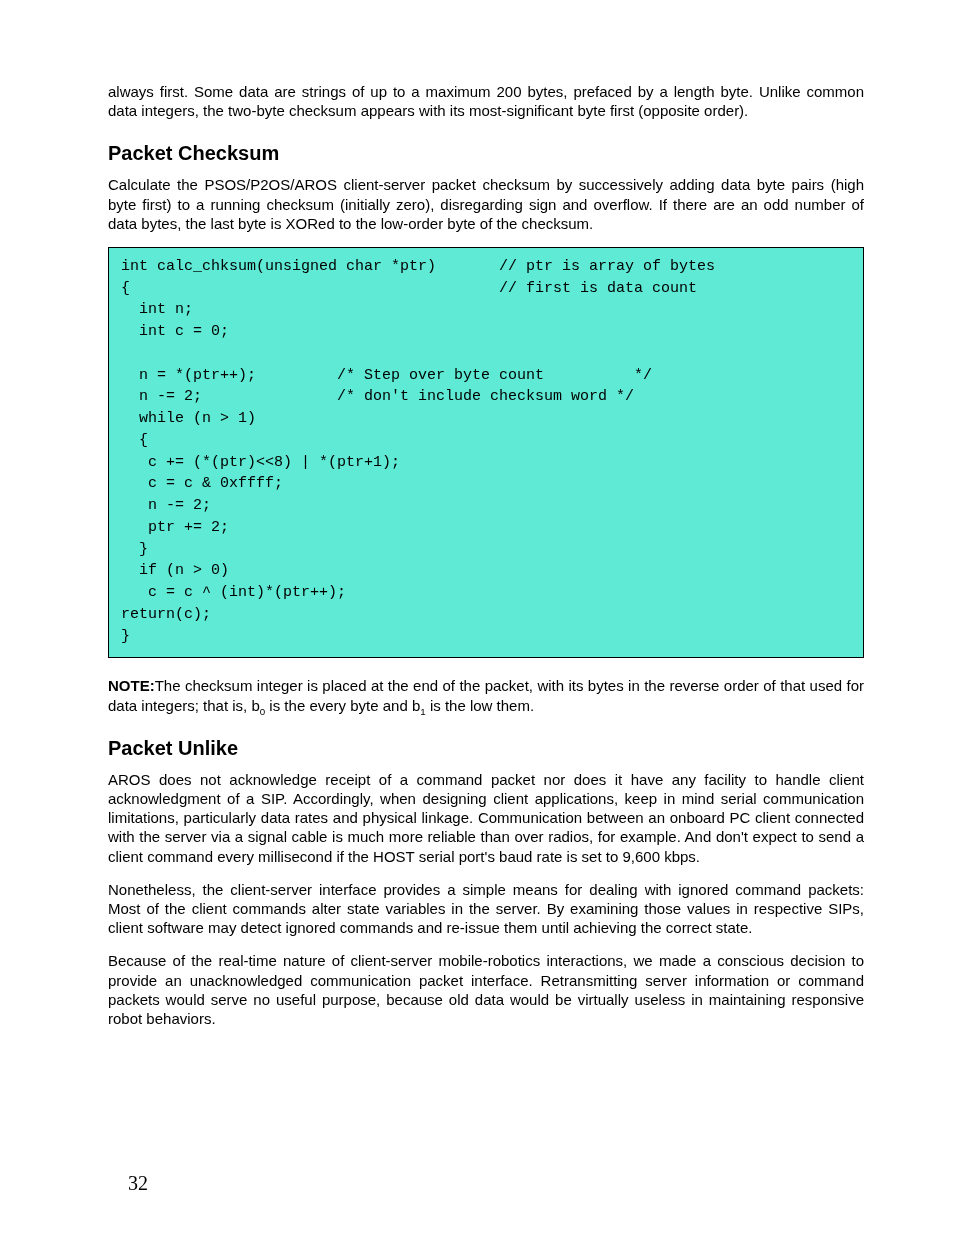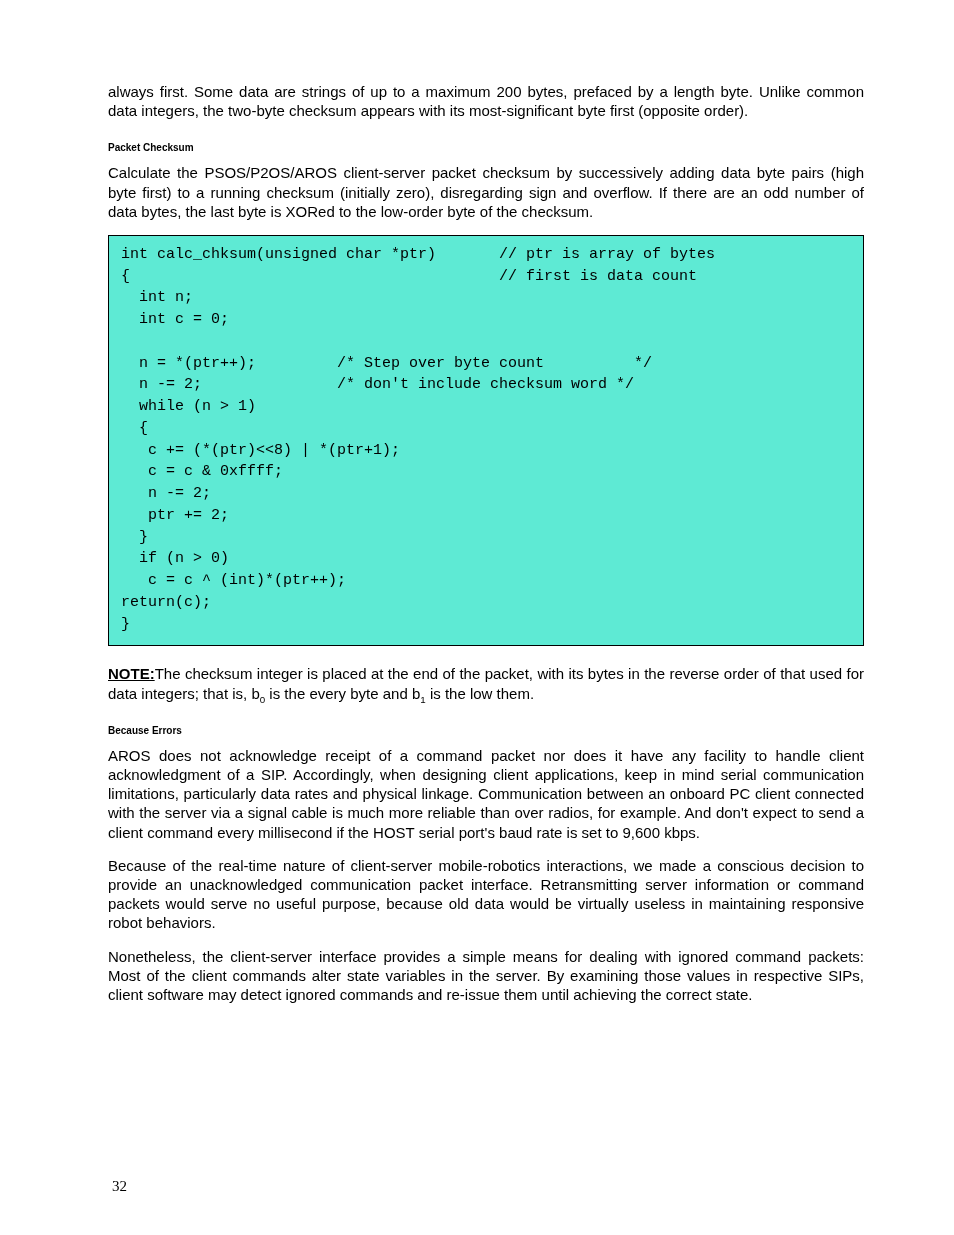--- a/index.html
+++ b/index.html
@@ -18,41 +18,41 @@
     position: relative;
   }
   .para {
     text-align: justify;
     line-height: 1.28;
     margin: 0 0 14px 0;
   }
   .heading {
     font-family: Arial, Helvetica, sans-serif;
     font-weight: bold;
-    font-size: 10px;
+    font-size: 20px;
     margin: 22px 0 10px 0;
   }
   .codebox {
     background: #5eead4;
     border: 1px solid #000;
     margin: 12px 0 18px 0;
     padding: 8px 10px 10px 12px;
     font-family: "Courier New", Courier, monospace;
     font-size: 15px;
     white-space: pre;
     line-height: 1.45;
   }
-  .note b { font-weight: bold; text-decoration: underline; }
+  .note b { font-weight: bold; }
   sub { font-size: 0.65em; vertical-align: sub; line-height: 0; }
   .pagenum {
     position: absolute;
-    left: 112px;
+    left: 128px;
     bottom: 40px;
     font-family: "Times New Roman", Times, serif;
-    font-size: 15px;
+    font-size: 20px;
   }
 </style>
 </head>
 <body>
 
 <div class="page">
 
   <p class="para">always first.  Some data are strings of up to a maximum 200 bytes, prefaced by a length byte.  Unlike common data integers, the two-byte checksum appears with its most-significant byte first (opposite order).</p>
 
   <div class="heading">Packet Checksum</div>
@@ -75,20 +75,20 @@
   }
   if (n &gt; 0)
    c = c ^ (int)*(ptr++);
 return(c);
 }</div>
 
   <p class="para note">
     <b>NOTE:</b><span>The checksum integer is placed at the end of the packet, with its bytes in the reverse order of that used for data integers; that is, b</span><sub>0</sub><span> is the every byte and b</span><sub>1</sub><span> is the low them.</span>
   </p>
 
-  <div class="heading">Because Errors</div>
+  <div class="heading">Packet Unlike</div>
 
   <p class="para">AROS does not acknowledge receipt of a command packet nor does it have any facility to handle client acknowledgment of a SIP. Accordingly, when designing client applications, keep in mind serial communication limitations, particularly data rates and physical linkage.  Communication between an onboard PC client connected with the server via a signal cable is much more reliable than over radios, for example.  And don't expect to send a client command every millisecond if the HOST serial port's baud rate is set to 9,600 kbps.</p>
+  <p class="para">Nonetheless, the client-server interface provides a simple means for dealing with ignored command packets:  Most of the client commands alter state variables in the server.   By examining those values in respective SIPs, client software may detect ignored commands and re-issue them until achieving the correct state.</p>
   <p class="para">Because of the real-time nature of client-server mobile-robotics interactions, we made a conscious decision to provide an unacknowledged communication packet interface. Retransmitting server information or command packets would serve no useful purpose, because old data would be virtually useless in maintaining responsive robot behaviors.</p>
-  <p class="para">Nonetheless, the client-server interface provides a simple means for dealing with ignored command packets:  Most of the client commands alter state variables in the server.   By examining those values in respective SIPs, client software may detect ignored commands and re-issue them until achieving the correct state.</p>
 
   <div class="pagenum">32</div>
 </div>
 
 </body></html>

